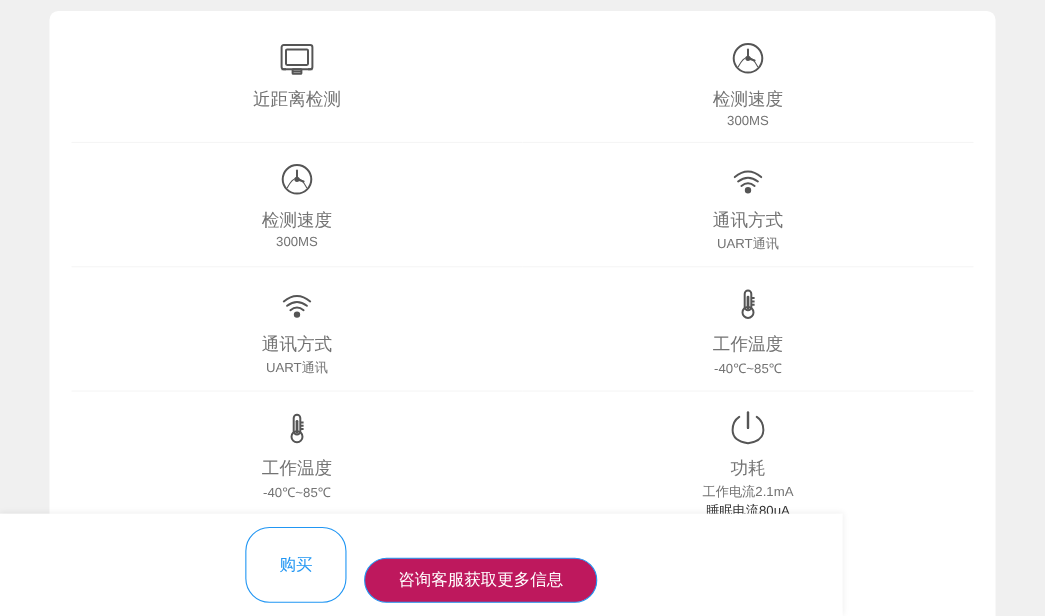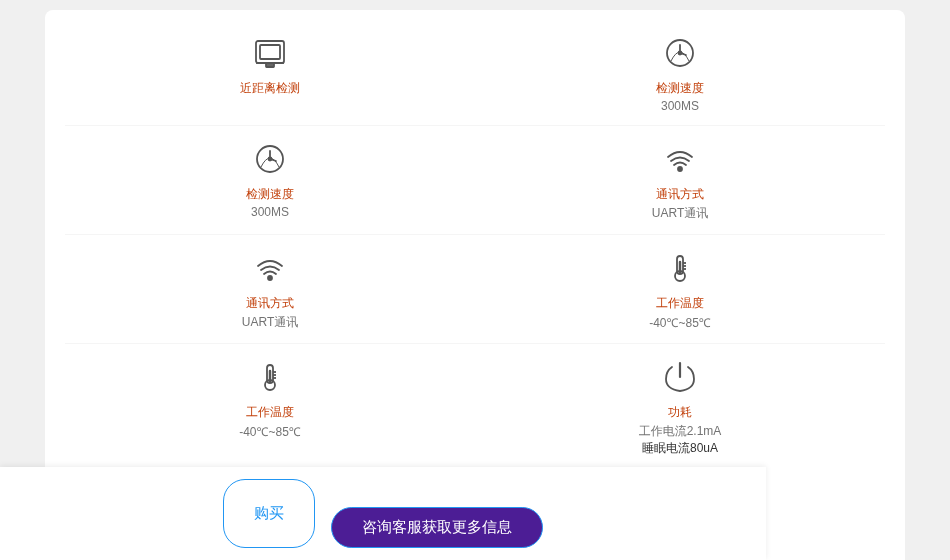--- a/index.html
+++ b/index.html
@@ -43,22 +43,22 @@
       margin-bottom: 6px;
       display: flex;
       align-items: center;
       justify-content: center;
     }
     .spec-icon svg {
       width: 36px;
       height: 36px;
     }
     .spec-label {
-      font-size: 12px;
-      color: #c2410c;
+      font-size: 16px;
+      color: #737373;
       margin-bottom: 2px;
       text-align: center;
     }
     .spec-value {
       font-size: 12px;
       color: #737373;
       font-weight: 500;
     }
     .spec-value2 {
       font-size: 12px;
@@ -81,21 +81,21 @@
       background: #fff;
       border: 1.5px solid #2196f3;
       color: #2196f3;
       border-radius: 22px;
       padding: 10px 30px;
       font-size: 15px;
       cursor: pointer;
       font-family: inherit;
     }
     .btn-consult {
-      background: #4c1d95;
+      background: #be185d;
       border: 1.5px solid #2196f3;
       color: #fff;
       border-radius: 22px;
       padding: 10px 30px;
       font-size: 15px;
       cursor: pointer;
       font-family: inherit;
       margin-top: 28px;
     }
   </style>

